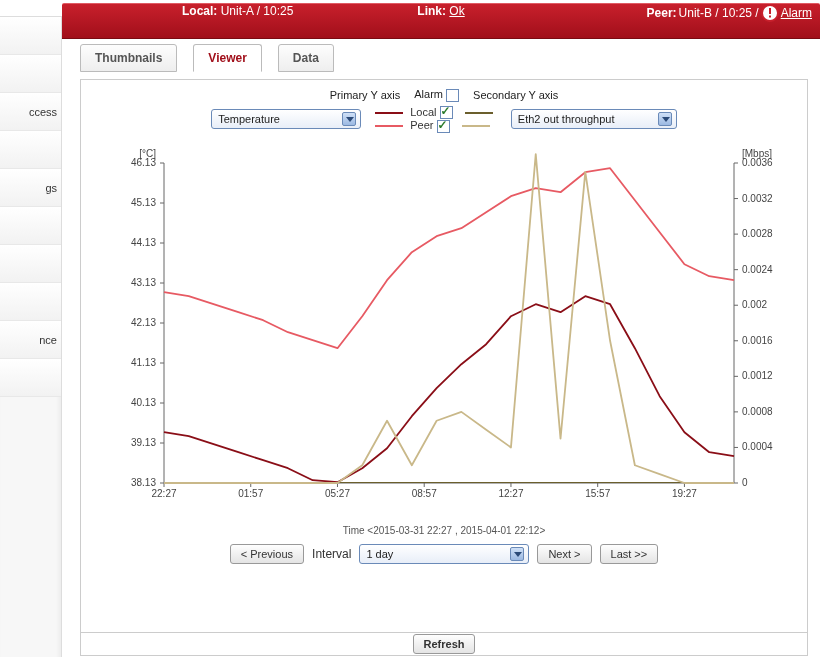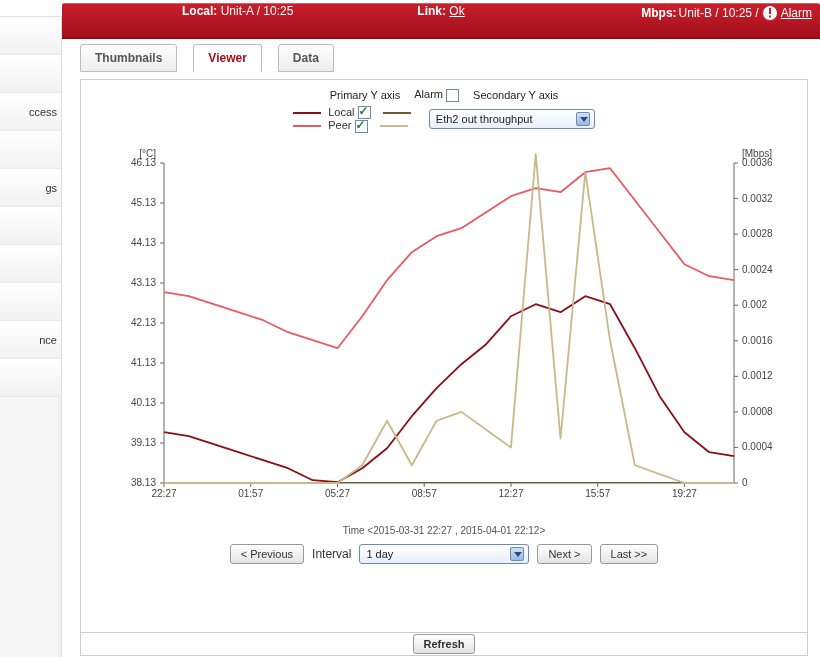--- a/index.html
+++ b/index.html
@@ -185,21 +185,21 @@
 <div class="header-bar">
   <span class="hdr-seg hdr-local">
     <span class="bold">Local:</span>
     <span>Unit-A / 10:25</span>
   </span>
   <span class="hdr-seg hdr-link">
     <span class="bold">Link:</span>
     <a>Ok</a>
   </span>
   <span class="hdr-seg hdr-peer">
-    <span class="bold">Mbps:</span>
+    <span class="bold">Peer:</span>
     <span class="peer-label">Unit-B / 10:25 /</span>
     <svg class="alarm-icon-svg" viewBox="0 0 18 18">
       <circle cx="9" cy="9" r="8" fill="#fff" stroke="#c8202c" stroke-width="2"></circle>
       <rect x="8" y="4" width="2" height="6" fill="#c8202c"></rect>
       <rect x="8" y="11.5" width="2" height="2" fill="#c8202c"></rect>
     </svg>
     <a>Alarm</a>
   </span>
 </div>
 
@@ -214,20 +214,24 @@
     <div class="controls-row1">
       <span class="lbl">Primary Y axis</span>
       <span>
         <span class="lbl">Alarm</span>
         <span class="chk" id="alarm-chk"></span>
       </span>
       <span class="lbl">Secondary Y axis</span>
     </div>
 
     <div class="controls-row2">
+      <span class="faux-select">
+        <span>Temperature</span>
+          <span class="arrow"></span>
+      </span>
 
       <span style="display:flex;flex-direction:column;gap:0;">
         <span>
           <span class="line-swatch sw-dark"></span>
           <span class="lbl">Local</span>
           <span class="chk checked" id="local-chk"></span>
           &nbsp;&nbsp;
           <span class="line-swatch sw-olive"></span>
         </span>
         <span>

